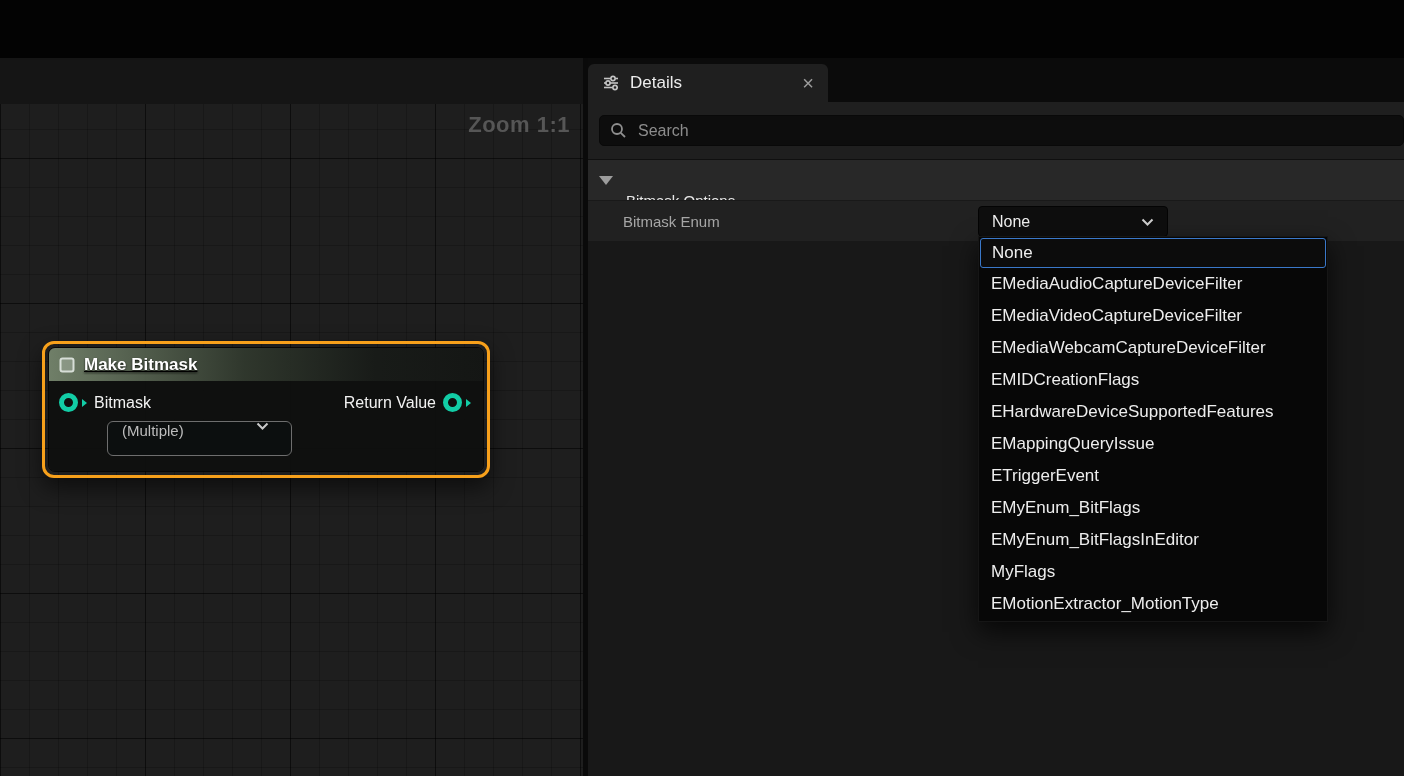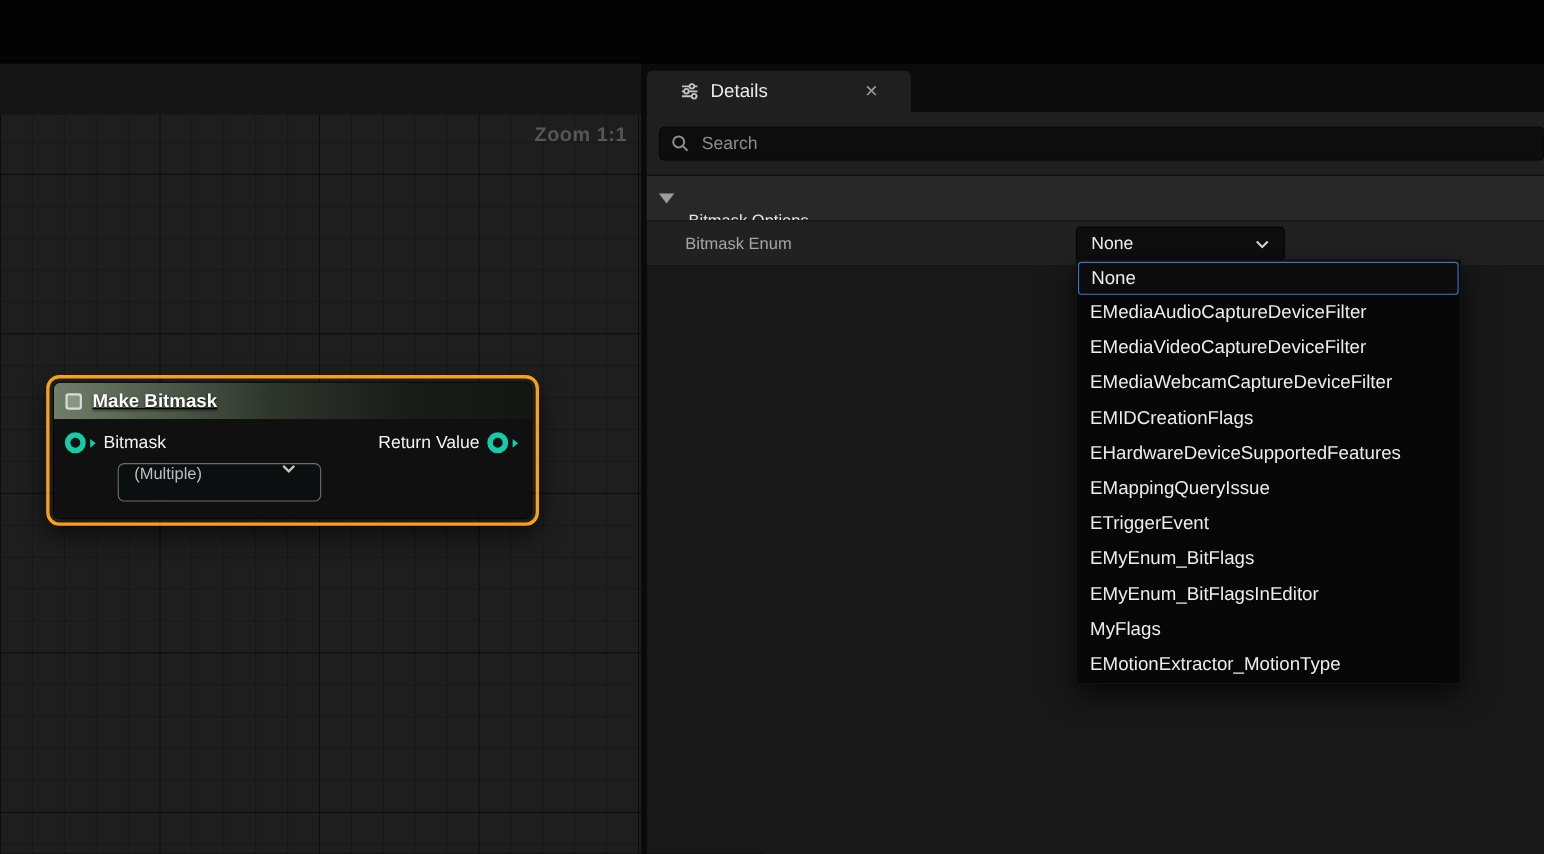--- a/index.html
+++ b/index.html
@@ -21,21 +21,21 @@
     background-image:
       linear-gradient(to right, rgba(0,0,0,0.45) 1px, transparent 1px),
       linear-gradient(to bottom, rgba(0,0,0,0.45) 1px, transparent 1px),
       linear-gradient(to right, rgba(0,0,0,0.20) 1px, transparent 1px),
       linear-gradient(to bottom, rgba(0,0,0,0.20) 1px, transparent 1px);
     background-size:145px 145px,145px 145px,29px 29px,29px 29px;
     background-position:0 54px,0 54px,0 54px,0 54px;
   }
   .zoom-label{
     position:absolute;top:8px;right:13px;
-    font-size:18px;font-weight:700;color:#565656;letter-spacing:.5px;
+    font-size:22px;font-weight:700;color:#565656;letter-spacing:.5px;
   }
   
   .node-wrap{
     position:absolute;left:42px;top:237px;width:448px;height:137px;box-sizing:border-box;
     border:3px solid var(--selection-orange,#F7A01B);
     border-radius:12px;padding:3px;
     box-shadow:0 10px 22px rgba(0,0,0,0.55);
   }
   .node{width:100%;height:100%;border-radius:7px;overflow:hidden;border:1px solid rgba(0,0,0,0.75);box-sizing:border-box;}
   .node-header{
@@ -66,21 +66,21 @@
 
   
   .splitter{position:absolute;left:583px;top:58px;width:5px;height:718px;background:#0a0a0a;}
 
   
   #details-panel{position:absolute;left:588px;top:58px;width:816px;height:718px;background:#181818;}
   .tab-well{position:absolute;left:0;top:0;width:100%;height:44px;background:#0b0b0b;}
   .tab{
     position:absolute;left:0;top:6px;width:240px;height:38px;box-sizing:border-box;
     background:#1f1f1f;border-radius:6px 6px 0 0;
-    display:flex;align-items:center;gap:10px;padding:0 30px;
+    display:flex;align-items:center;gap:10px;padding:0 14px;
   }
   .tab-title{font-size:17px;color:#ececec;}
   .tab-close{margin-left:auto;color:#9c9c9c;font-size:20px;line-height:1;cursor:default;}
   .search-row{position:absolute;left:0;top:44px;width:100%;height:57px;background:#1f1f1f;}
   .search-box{
     position:absolute;left:11px;right:0;top:13px;height:31px;box-sizing:border-box;
     background:#0d0d0d;border:1px solid #090909;border-radius:5px;
     display:flex;align-items:center;gap:9px;padding:0 10px;justify-content:space-between;
   }
   .search-box input{

